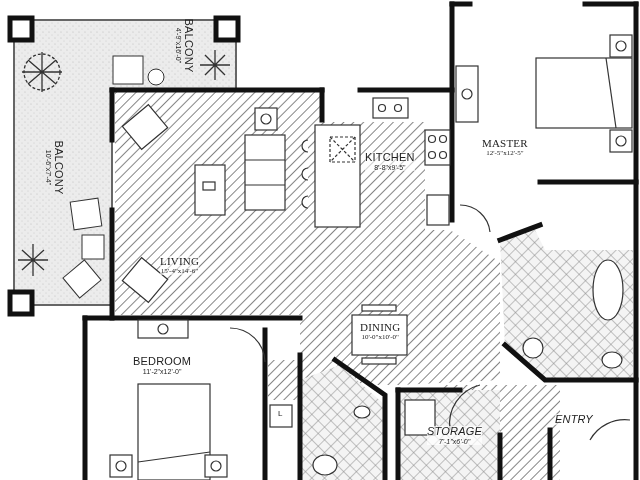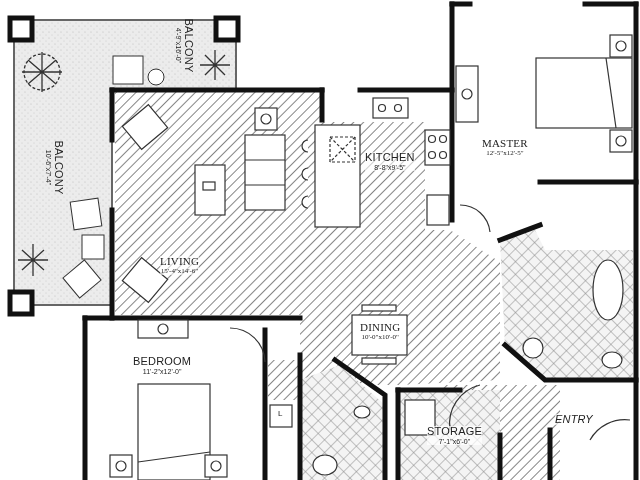--- a/index.html
+++ b/index.html
@@ -184,21 +184,21 @@
   <div class="dim">12'-5"x12'-5"</div>
 </div>
 <div class="lbl" style="left:360px;top:322px;background:#fff;font-family:Liberation Serif, serif;">
   <div class="name">DINING</div>
   <div class="dim">10'-0"x10'-0"</div>
 </div>
 <div class="lbl" style="left:133px;top:348px;margin-top:8px;">
   <div class="name">BEDROOM</div>
   <div class="dim">11'-2"x12'-0"</div>
 </div>
-<div class="lbl" style="left:427px;top:426px;background:rgba(255,255,255,0.7);">
+<div class="lbl" style="left:427px;top:426px;background:rgba(255,255,255,0.7);font-style:italic;">
   <div class="name">STORAGE</div>
   <div class="dim">7'-1"x6'-0"</div>
 </div>
 <div class="lbl" style="left:555px;top:414px;background:rgba(255,255,255,0.6);font-style:italic;">
   <div class="name">ENTRY</div>
 </div>
 <div class="lbl" style="left:278px;top:410px;font-size:8px;">L</div>
 </div>
 
 </body></html>

